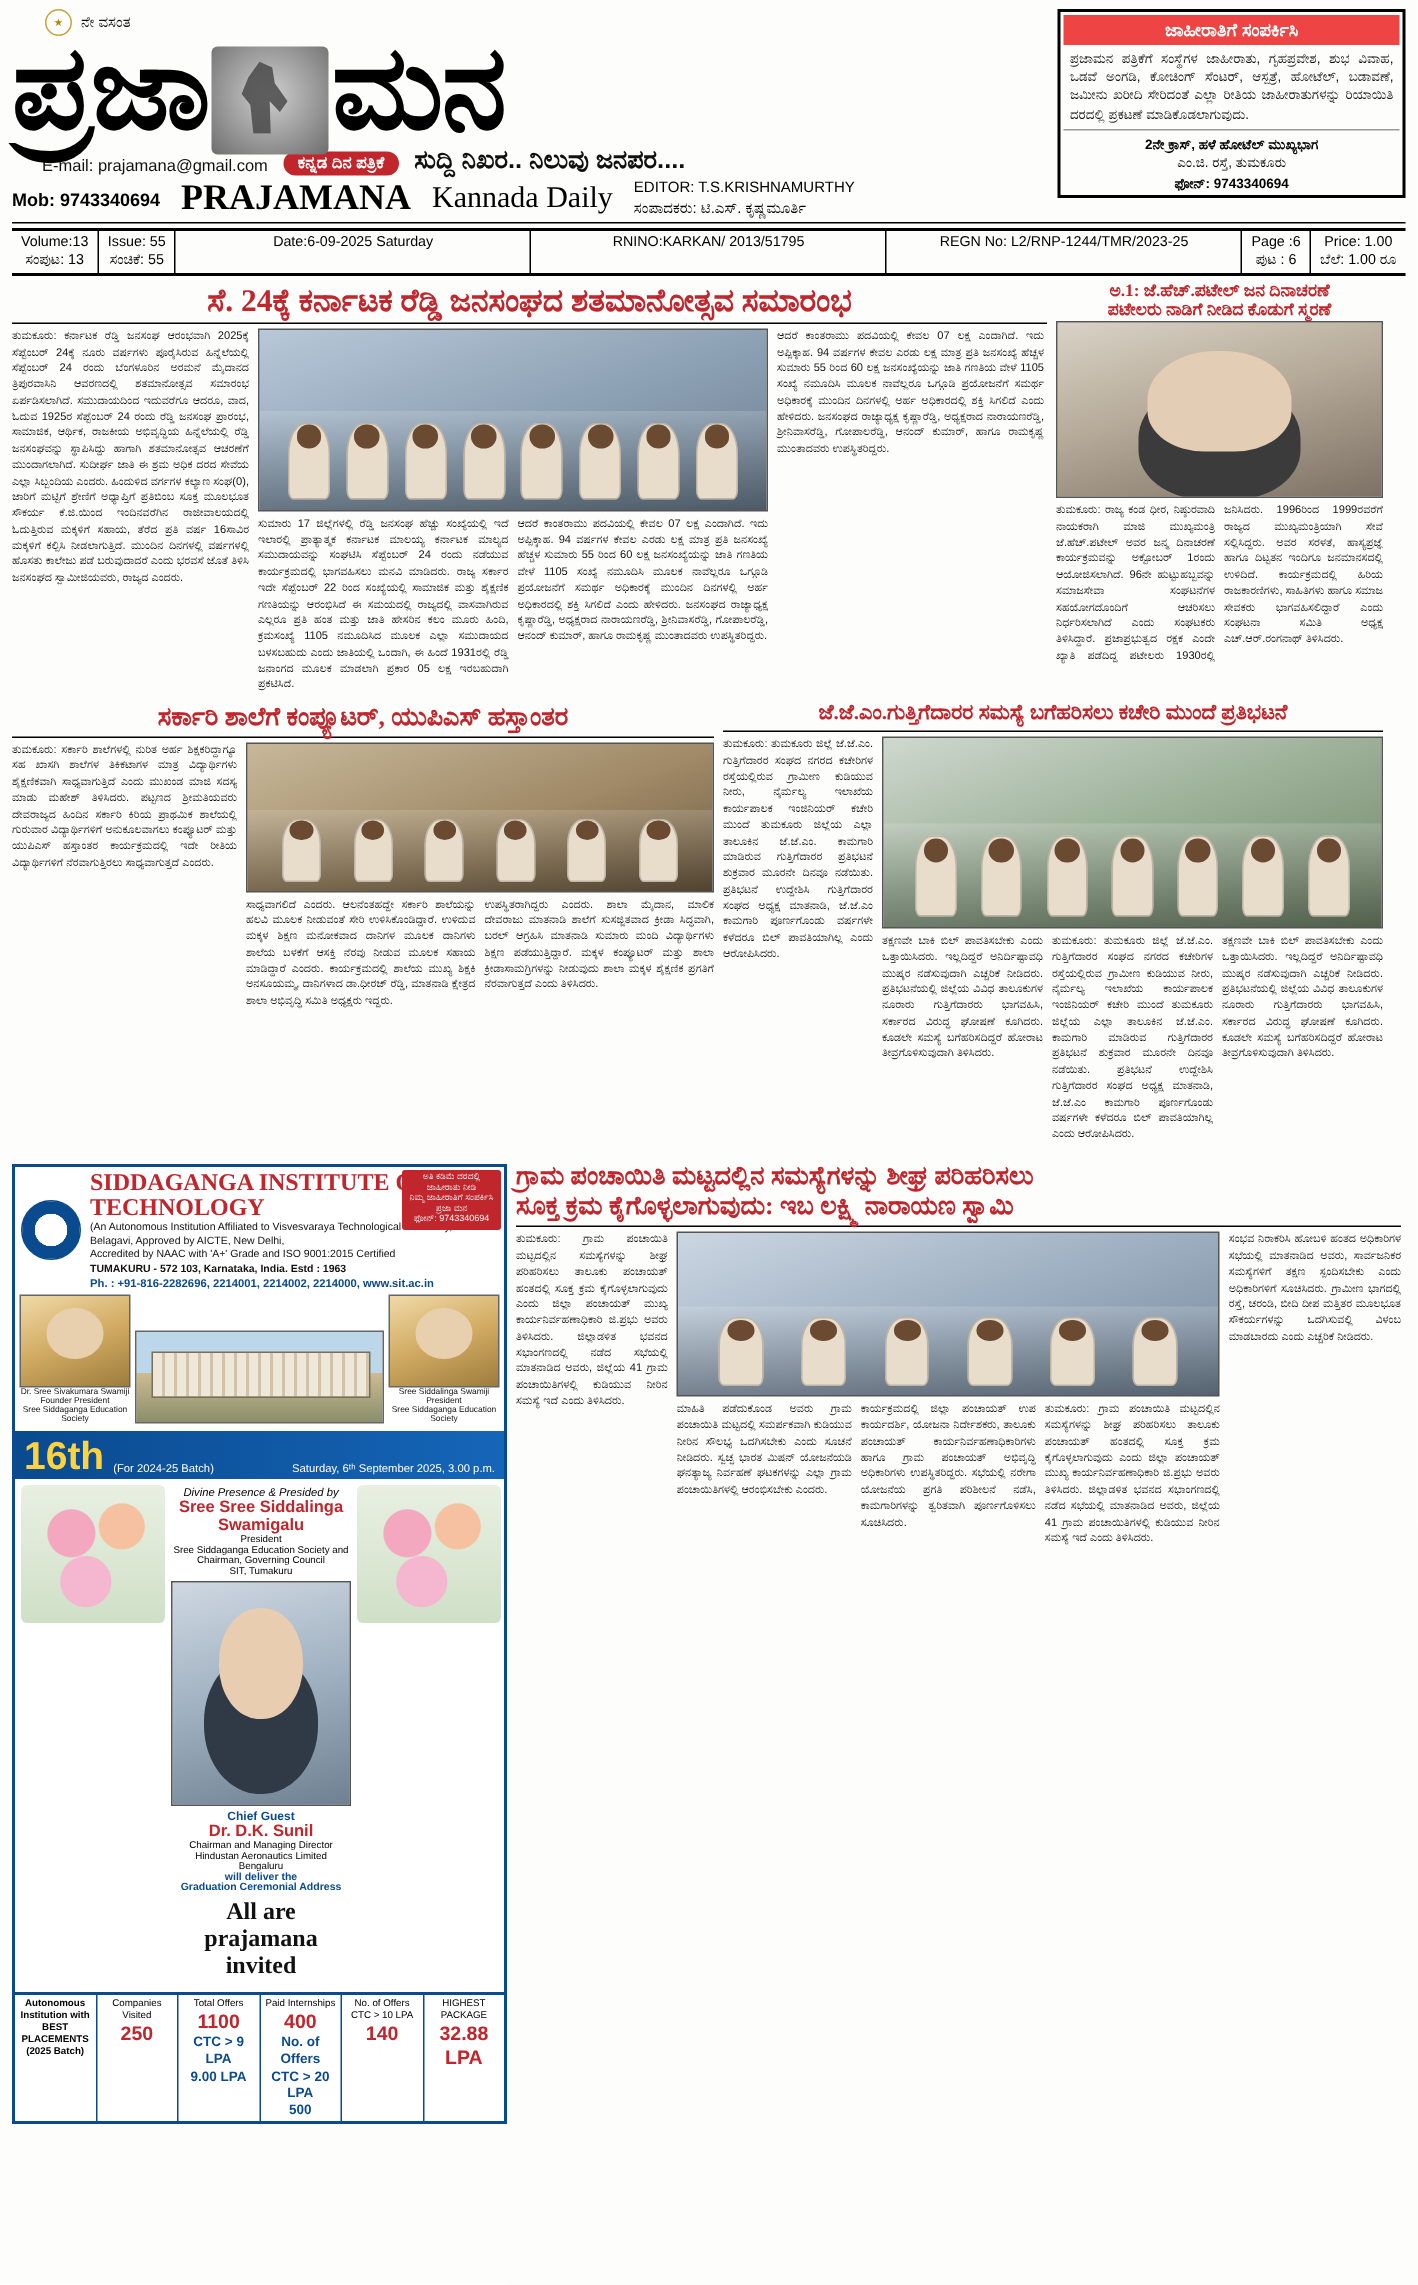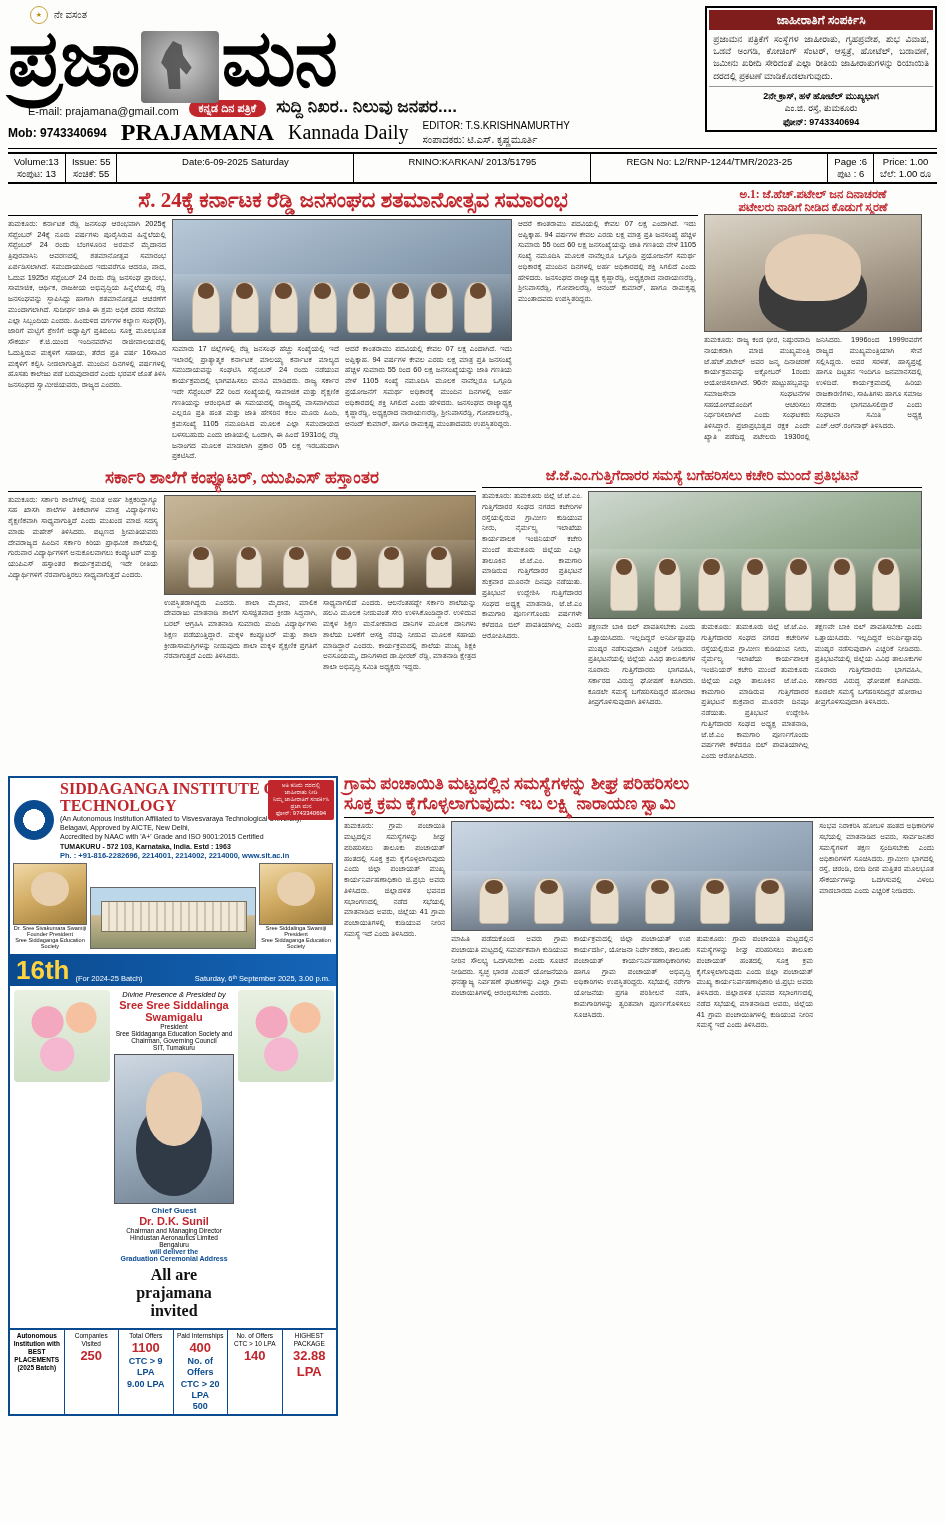--- a/index.html
+++ b/index.html
@@ -87,21 +87,21 @@
   .ad-box {
     width: 232px;
     border: 2px solid #000;
     margin-left: 8px;
     text-align: center;
     padding: 2px;
     font-size: 9px;
     line-height: 1.35;
   }
   .ad-box .ad-head {
-    background: #7f1d1d; color: #fff; font-weight: bold;
+    background: #ef4444; color: #fff; font-weight: bold;
     font-size: 12px; padding: 2px 0; margin-bottom: 3px;
   }
   .ad-box .ad-body { text-align: justify; padding: 0 4px; color: #111; }
   .ad-box .ad-addr { margin-top: 4px; border-top: 1px solid #999; padding-top: 3px; font-weight: bold; }
   .ad-box .ad-phone { font-weight: bold; margin-top: 2px; }
 
   
   .info-strip {
     display: flex;
     border-top: 2px solid #000;
@@ -415,28 +415,28 @@
               <span></span>
                 <span></span>
                 <span></span>
                 <span></span>
                 <span></span>
                 <span></span>
             </div>
           </div>
           <div class="colset" style="margin-top:3px">
             <div class="txtcol" style="width:153px">
+              <p>ಸಾಧ್ಯವಾಗಲಿದೆ ಎಂದರು. ಆಲನೆಂತಹದ್ದೇ ಸರ್ಕಾರಿ ಶಾಲೆಯನ್ನು ಹಲವಿ ಮೂಲಕ ನೀಡುವಂತೆ ಸೇರಿ ಉಳಿಸಿಕೊಂಡಿದ್ದಾರೆ. ಉಳಿದುವ ಮಕ್ಕಳ ಶಿಕ್ಷಣ ಮನೋಕವಾದ ದಾನಿಗಳ ಮೂಲಕ ದಾನಿಗಳು ಶಾಲೆಯ ಬಳಕೆಗೆ ಆಸಕ್ತಿ ನೆರವು ನೀಡುವ ಮೂಲಕ ಸಹಾಯ ಮಾಡಿದ್ದಾರೆ ಎಂದರು.
+
+ಕಾರ್ಯಕ್ರಮದಲ್ಲಿ ಶಾಲೆಯ ಮುಖ್ಯ ಶಿಕ್ಷಕಿ ಅನಸೂಯಮ್ಮ, ದಾನಿಗಳಾದ ಡಾ.ಧೀರಜ್ ರೆಡ್ಡಿ, ಮಾತನಾಡಿ ಕ್ಷೇತ್ರದ ಶಾಲಾ ಅಭಿವೃದ್ಧಿ ಸಮಿತಿ ಅಧ್ಯಕ್ಷರು ಇದ್ದರು.</p>
+            </div>
+            <div class="txtcol" style="width:153px">
               <p>ಉಪಸ್ಥಿತರಾಗಿದ್ದರು ಎಂದರು.
 
 ಶಾಲಾ ಮೈದಾನ, ಮಾಲಿಕ ದೇವರಾಜು ಮಾತನಾಡಿ ಶಾಲೆಗೆ ಸುಸಜ್ಜಿತವಾದ ಕ್ರೀಡಾ ಸಿದ್ಧವಾಗಿ, ಬರಲ್ ಆಗ್ರಹಿಸಿ ಮಾತನಾಡಿ ಸುಮಾರು ಮಂದಿ ವಿದ್ಯಾರ್ಥಿಗಳು ಶಿಕ್ಷಣ ಪಡೆಯುತ್ತಿದ್ದಾರೆ. ಮಕ್ಕಳ ಕಂಪ್ಯೂಟರ್ ಮತ್ತು ಶಾಲಾ ಕ್ರೀಡಾಸಾಮಗ್ರಿಗಳನ್ನು ನೀಡುವುದು ಶಾಲಾ ಮಕ್ಕಳ ಶೈಕ್ಷಣಿಕ ಪ್ರಗತಿಗೆ ನೆರವಾಗುತ್ತದೆ ಎಂದು ತಿಳಿಸಿದರು.</p>
-            </div>
-            <div class="txtcol" style="width:153px">
-              <p>ಸಾಧ್ಯವಾಗಲಿದೆ ಎಂದರು. ಆಲನೆಂತಹದ್ದೇ ಸರ್ಕಾರಿ ಶಾಲೆಯನ್ನು ಹಲವಿ ಮೂಲಕ ನೀಡುವಂತೆ ಸೇರಿ ಉಳಿಸಿಕೊಂಡಿದ್ದಾರೆ. ಉಳಿದುವ ಮಕ್ಕಳ ಶಿಕ್ಷಣ ಮನೋಕವಾದ ದಾನಿಗಳ ಮೂಲಕ ದಾನಿಗಳು ಶಾಲೆಯ ಬಳಕೆಗೆ ಆಸಕ್ತಿ ನೆರವು ನೀಡುವ ಮೂಲಕ ಸಹಾಯ ಮಾಡಿದ್ದಾರೆ ಎಂದರು.
-
-ಕಾರ್ಯಕ್ರಮದಲ್ಲಿ ಶಾಲೆಯ ಮುಖ್ಯ ಶಿಕ್ಷಕಿ ಅನಸೂಯಮ್ಮ, ದಾನಿಗಳಾದ ಡಾ.ಧೀರಜ್ ರೆಡ್ಡಿ, ಮಾತನಾಡಿ ಕ್ಷೇತ್ರದ ಶಾಲಾ ಅಭಿವೃದ್ಧಿ ಸಮಿತಿ ಅಧ್ಯಕ್ಷರು ಇದ್ದರು.</p>
             </div>
           </div>
         </div>
       </div>
     </div>
 
     <div style="width:440px">
       <div class="hl-red" style="font-size:14px">ಜೆ.ಜೆ.ಎಂ.ಗುತ್ತಿಗೆದಾರರ ಸಮಸ್ಯೆ ಬಗೆಹರಿಸಲು ಕಚೇರಿ ಮುಂದೆ ಪ್ರತಿಭಟನೆ</div>
       <div class="rule-thin"></div>
       <div class="colset">

